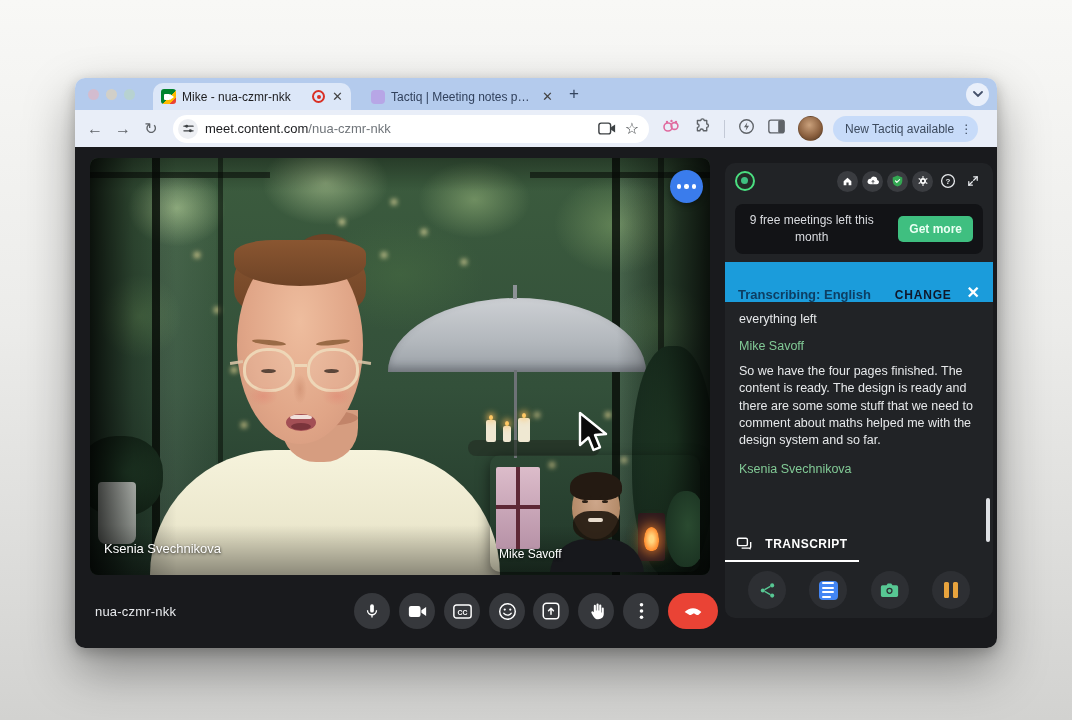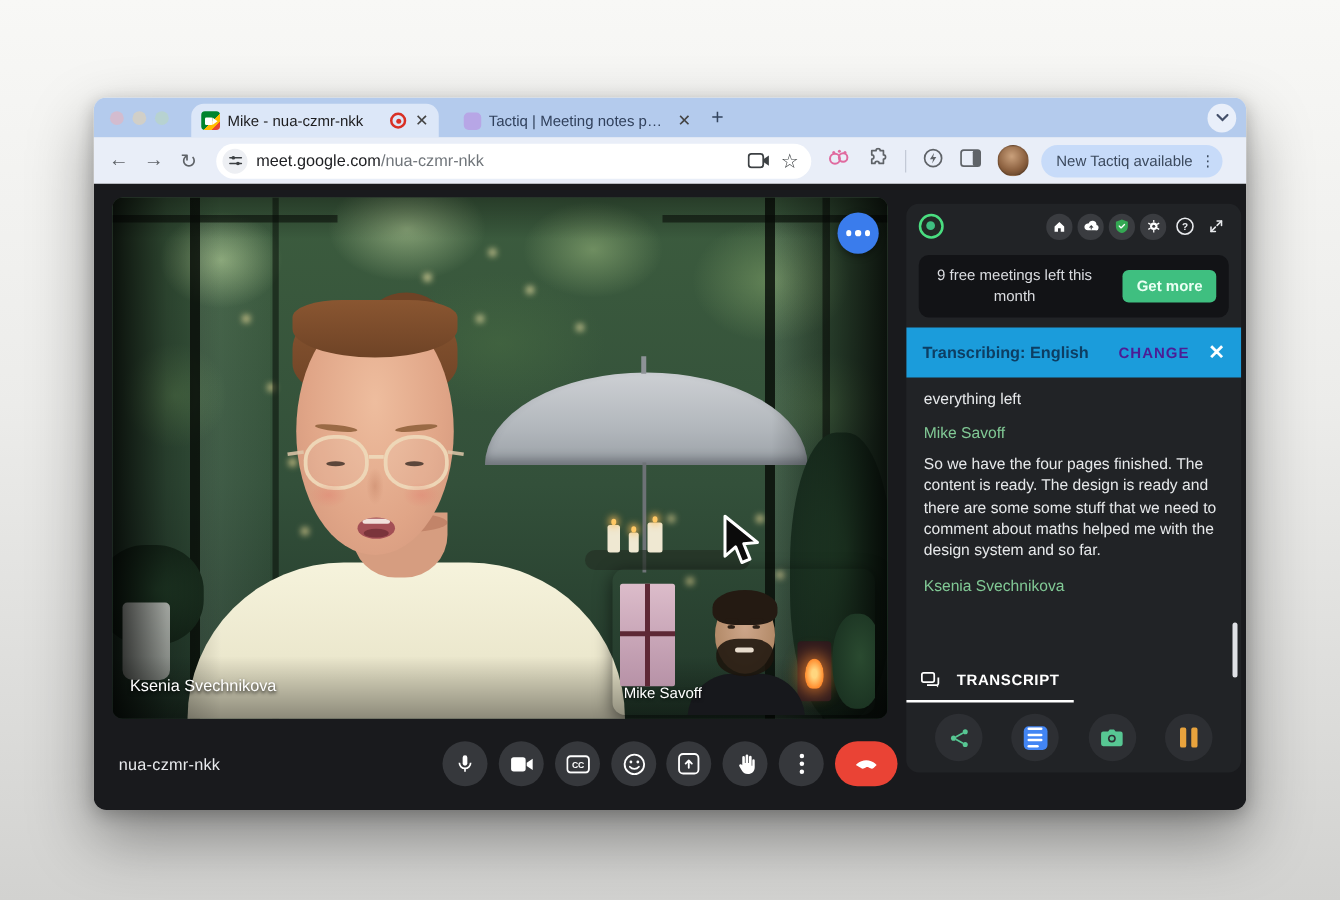--- a/index.html
+++ b/index.html
@@ -137,23 +137,23 @@
   
   .sidebar { position:absolute; left:650px; top:16px; width:268px; height:455px; background:#212326; border-radius:10px; display:flex; flex-direction:column; overflow:hidden; }
   .sb-header { height:36px; display:flex; align-items:center; padding:0 10px; gap:4px; flex:none; }
   .sb-logo { width:20px; height:20px; border-radius:50%; border:2.5px solid #4ade80; background:#232а26; background:#232a26; position:relative; margin-right:auto; }
   .sb-logo::after { content:""; position:absolute; left:4px; top:4px; width:7px; height:7px; border-radius:50%; background:#3fbf80; }
   .sb-ic { width:21px; height:21px; border-radius:50%; background:#3a3c40; display:flex; align-items:center; justify-content:center; flex:none; }
   .sb-ic.plain { background:transparent; }
   .banner { margin:5px 10px 0; background:#121316; border-radius:8px; padding:8px 10px; display:flex; align-items:center; flex:none;gap:12px; }
   .banner-text { flex:1; font-size:12px; line-height:1.4; color:#dadce0; text-align:center; }
   .getmore { margin-left:8px; background:#3fbf80; color:#eafff3; font-size:12px; font-weight:bold; padding:6px 11px; border-radius:5px; flex:none; }
-  .bluebar { margin-top:8px; height:40px; background:#1b9cdb; display:flex; align-items:center; padding:0 13px; flex:none; }
+  .bluebar { margin-top:8px; height:40px; background:#1b9cdb; display:flex; align-items:flex-end; padding:0 13px; flex:none; }
   .bluebar .lab { font-size:13px; font-weight:bold; color:#0d3e63; flex:1; }
-  .bluebar .chg { font-size:12px; font-weight:bold; color:#4c1d95; letter-spacing:.8px; }
+  .bluebar .chg { font-size:12px; font-weight:bold; color:#0f172a; letter-spacing:.8px; }
   .bluebar .x { font-size:16px; font-weight:bold; color:#fff; margin-left:15px; }
   .transcript { flex:1; padding:9px 14px 0; font-size:12.5px; line-height:1.38; color:#e6e8ea; overflow:hidden; position:relative; }
   .tr-text { margin-bottom:8px; }
   .tr-speaker { color:#81c995; margin:10px 0 8px; }
   .tr-para { margin-bottom:12px; }
   .sb-scrollthumb { position:absolute; right:3px; top:335px; width:4px; height:44px; border-radius:2px; background:#dfe1e5; }
   .sb-tabs { height:35px; display:flex; flex:none; }
   .sb-tab { width:50%; display:flex; align-items:center; justify-content:center; gap:12px; font-size:12px; font-weight:bold; letter-spacing:.5px; }
   .sb-tab.on { color:#fff; border-bottom:2.5px solid #fff; }
   .sb-tab.off { color:#9aa0a6; }
@@ -203,21 +203,21 @@
         <span class="tune">
           <svg width="11" height="11" viewBox="0 0 12 12">
               <g stroke="#3c4043" stroke-width="1.4" stroke-linecap="round">
                 <line x1="1" y1="3.5" x2="11" y2="3.5"></line>
                 <line x1="1" y1="8.5" x2="11" y2="8.5"></line>
               </g>
               <circle cx="4" cy="3.5" r="1.6" fill="#3c4043"></circle>
               <circle cx="8" cy="8.5" r="1.6" fill="#3c4043"></circle>
             </svg>
         </span>
-        <span class="url"><b style="font-weight:normal">meet.google.com</b><span class="path">/nua-czmr-nkk</span></span>
+        <span class="url"><b style="font-weight:normal">meet.content.com</b><span class="path">/nua-czmr-nkk</span></span>
         <span class="omni-ic">
           <svg width="18" height="13" viewBox="0 0 20 14">
               <rect x="1" y="1" width="13" height="12" rx="2.5" fill="none" stroke="#3c4043" stroke-width="1.6"></rect>
               <path d="M14.5 5.5L19 2.5v9l-4.5-3z" fill="#3c4043"></path>
             </svg>
         </span>
         <span class="omni-ic" style="font-size:16px;color:#3c4043;">☆</span>
       </div>
       <div class="ext-row">
         <span>

